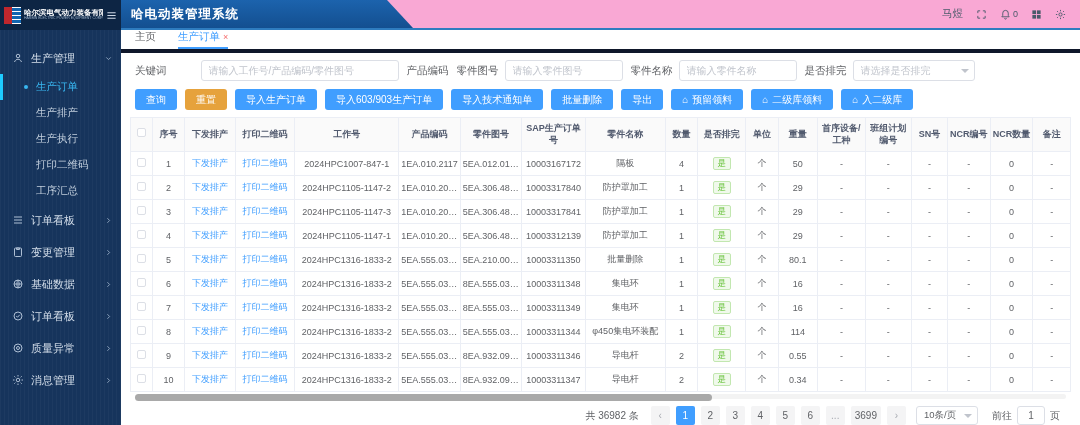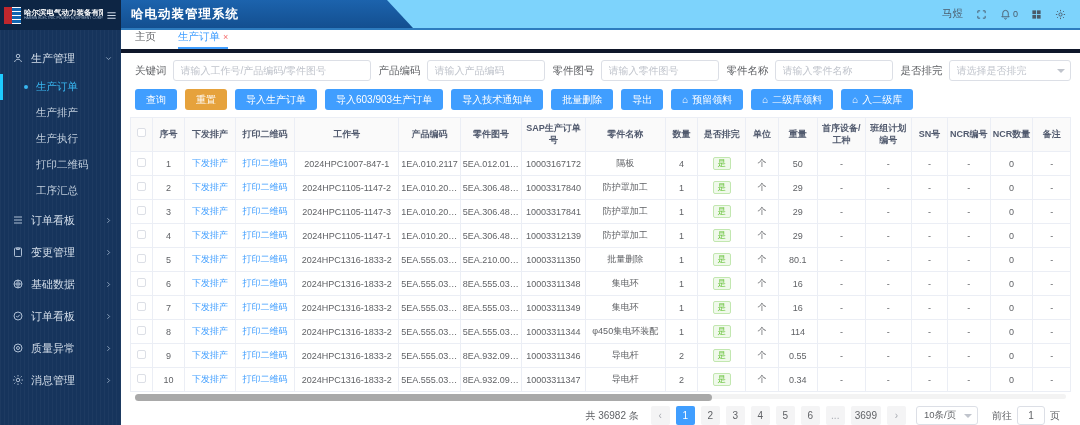--- a/index.html
+++ b/index.html
@@ -25,21 +25,21 @@
   .menu-item .mi-icon { display:flex; color:#aebfd4; }
   .menu-item .chev { margin-left:auto; display:flex; color:#8da3bd; }
   .submenu-item { position:relative; display:flex; align-items:center; height:26px;
     padding-left:36px; font-size:10.5px; color:#c2cfdd; cursor:pointer; }
   .submenu-item.active { color:#38b6f0; }
   .submenu-item.active::before { content:""; position:absolute; left:0; top:0; bottom:0; width:3px; background:#1ecbff; }
   .submenu-item.active .dot { position:absolute; left:24px; width:4px; height:4px; border-radius:50%; background:#38b6f0; }
 
   
   .main { flex:1; display:flex; flex-direction:column; min-width:0; }
-  .topbar { display:flex; height:30px; background:#7dd3fc; border-bottom:2px solid #2e7cbf; }
+  .topbar { display:flex; height:30px; background:#f9a8d4; border-bottom:2px solid #2e7cbf; }
   .banner { width:292px; height:28px; background:linear-gradient(180deg,#1c63ad,#134f90);
     clip-path:polygon(0 0, calc(100% - 26px) 0, 100% 100%, 0 100%);
     display:flex; align-items:center; padding-left:10px; }
   .banner-title { color:#fff; font-size:12.5px; font-weight:bold; letter-spacing:1px; }
   .topbar-right { margin-left:auto; display:flex; align-items:center; gap:13px; padding-right:14px; color:#5a6a7a; }
   .username { font-size:10.5px; color:#4a5a6a; }
   .tb-icon { display:flex; align-items:center; gap:2px; cursor:pointer; color:#4a5a6a; }
   .tb-icon .cnt { font-size:9px; }
 
   .tabbar { height:23px; display:flex; align-items:flex-end; gap:22px; padding:0 14px;
@@ -277,25 +277,24 @@
         </span>
       <span class="tab active">
         <span>生产订单</span>
         <span class="close">×</span>
       </span>
     </div>
 
     <div class="filters">
       <div class="fgroup">
         <span class="flabel">关键词</span>
-        <input class="finput" style="width: 198px;" placeholder="请输入工作号/产品编码/零件图号">
+        <input class="finput" style="width: 198px; margin-left: 28px;" placeholder="请输入工作号/产品编码/零件图号">
       </div>
       <div class="fgroup">
         <span class="flabel">产品编码</span>
-        <input class="finput" style="width: 118px;" placeholder="请输入产品编码">
       </div>
       <div class="fgroup">
         <span class="flabel">零件图号</span>
         <input class="finput" style="width: 118px;" placeholder="请输入零件图号">
       </div>
       <div class="fgroup">
         <span class="flabel">零件名称</span>
         <input class="finput" style="width: 118px;" placeholder="请输入零件名称">
       </div>
       <div class="fgroup">

